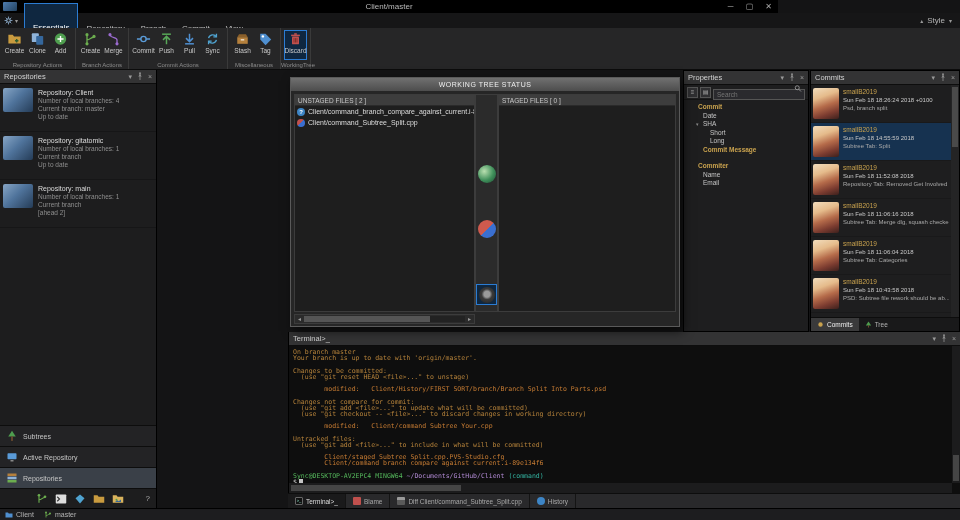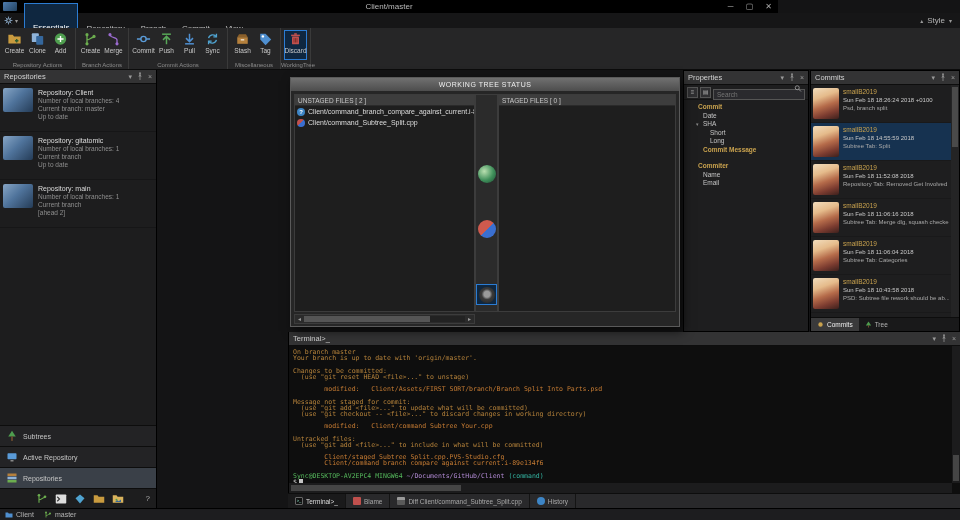--- a/index.html
+++ b/index.html
@@ -640,23 +640,23 @@
     </div>
     <div class="term-body">
       <div>
 
       <div class="tl amber">On branch master</div>
           <div class="tl amber">Your branch is up to date with 'origin/master'.</div>
           <div class="tl"></div>
           <div class="tl amber">Changes to be committed:</div>
           <div class="tl amber">  (use "git reset HEAD &lt;file&gt;..." to unstage)</div>
           <div class="tl"></div>
-          <div class="tl file">        modified:   Client/Assets/FIRST SORT/branch/Branch Split Into Parts.psd</div>
+          <div class="tl file">        modified:   Client/History/FIRST SORT/branch/Branch Split Into Parts.psd</div>
           <div class="tl"></div>
-          <div class="tl amber">Message not staged for commit:</div>
+          <div class="tl amber">Changes not compare for commit:</div>
           <div class="tl amber">  (use "git add &lt;file&gt;..." to update what will be committed)</div>
           <div class="tl amber">  (use "git checkout -- &lt;file&gt;..." to discard changes in working directory)</div>
           <div class="tl"></div>
           <div class="tl file">        modified:   Client/command Subtree Your.cpp</div>
           <div class="tl"></div>
           <div class="tl amber">Untracked files:</div>
           <div class="tl amber">  (use "git add &lt;file&gt;..." to include in what will be committed)</div>
           <div class="tl"></div>
           <div class="tl file">        Client/staged Subtree Split.cpp.PVS-Studio.cfg</div>
           <div class="tl file">        Client/command branch compare against current.i-89e134f6</div>

